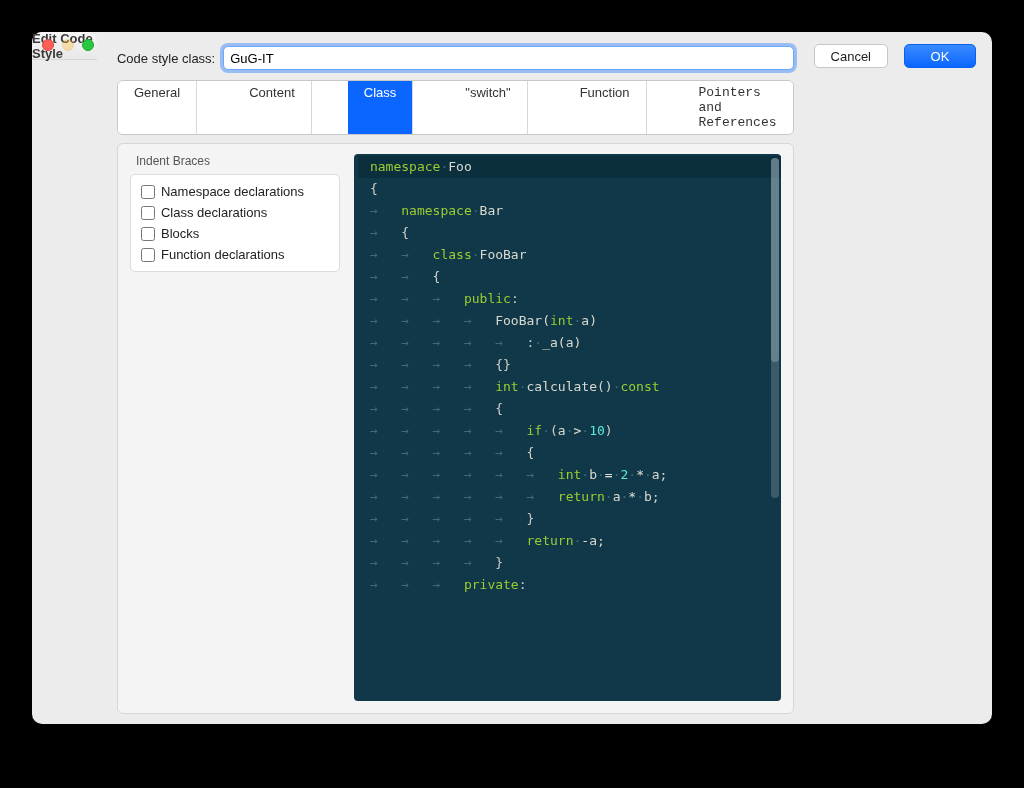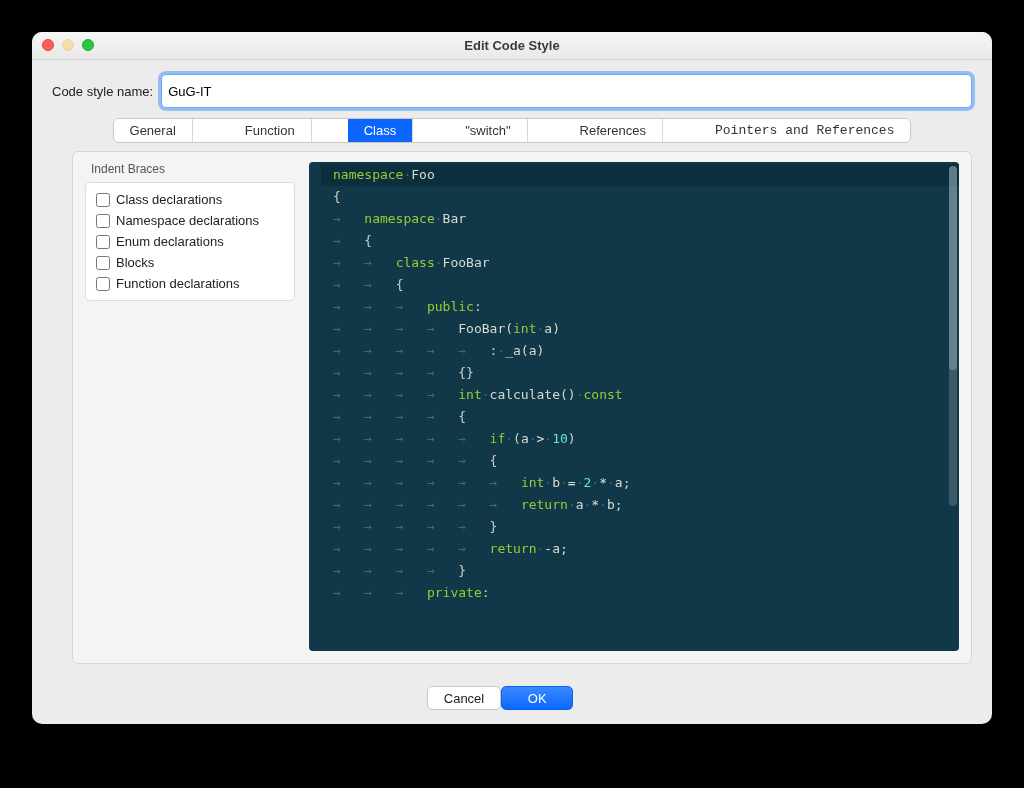--- a/index.html
+++ b/index.html
@@ -13,21 +13,20 @@
     overflow: hidden;
   }
   .window {
     position: absolute;
     left: 32px; top: 32px;
     width: 960px; height: 692px;
     background: #ececec;
     border-radius: 10px;
     box-shadow: 0 20px 50px rgba(0,0,0,0.6), 0 0 0 1px rgba(0,0,0,0.15);
     display: flex;
-    flex-direction: column;
   }
   .titlebar {
     height: 28px;
     position: relative;
     border-bottom: 1px solid #d7d7d7;
     display: flex;
     align-items: center;
     justify-content: center;
     background: linear-gradient(#f6f6f6, #e8e8e8);
     border-radius: 10px 10px 0 0;
@@ -57,21 +56,21 @@
     align-items: center;
     gap: 8px;
     margin-bottom: 10px;
   }
   .namerow label { white-space: nowrap; }
   .namerow input {
     flex: 1;
     height: 24px;
     border: 1px solid #c9c9c9;
     border-radius: 5px;
-    padding: 16px 6px;
+    padding: 6px 6px;
     font-size: 13px;
     outline: none;
     background: #fff;
     box-shadow: 0 0 0 3px rgba(0,102,255,0.35);
     border-color: #6aa9ff;
   }
   .tabs {
     display: flex;
     justify-content: center;
     margin-bottom: 8px;
@@ -99,21 +98,20 @@
   }
   .panel {
     flex: 1;
     display: flex;
     gap: 14px;
     border: 1px solid #d6d6d6;
     border-radius: 6px;
     background: #f4f4f4;
     padding: 10px 12px 12px 12px;
     min-height: 0;
-    margin-left: 20px;
   }
   .left {
     width: 210px;
     flex: none;
   }
   .group-label {
     font-size: 12px;
     color: #555;
     margin: 0 0 6px 6px;
   }
@@ -154,38 +152,38 @@
     border-radius: 4px;
   }
   .editor .scrollbar::after{
     content:"";
     position:absolute; left:0; top:0;
     width:8px; height:60%;
     background: rgba(180,200,210,0.35);
     border-radius:4px;
   }
   .editor-content {
-    padding: 2px 0 8px 12px;
+    padding: 2px 0 8px 4px;
     white-space: pre;
   }
   .code-line { padding: 0 12px; }
   .code-line.hl { background: #0c2f3d; }
   .kw   { color:#9acd32; }      
   .ident{ color:#d9d9d0; }
   .num  { color:#5eead4; }
   .op   { color:#e0e0d0; }
   .punct{ color:#d0d0c8; }
   .ws   { color:#3e6a7a; }
   .dot  { color:#3e6a7a; }
 
   .footer {
     display: flex;
     justify-content: center;
-    gap: 0;
-    padding: 12px 24px 14px 0;
+    gap: 16px;
+    padding: 12px 16px 14px 0;
   }
   .btn {
     min-width: 72px;
     height: 24px;
     border-radius: 5px;
     border: 1px solid #c7c7c7;
     background: #fff;
     font-size: 13px;
     color: #222;
     display:inline-flex; align-items:center; justify-content:center;
@@ -206,50 +204,46 @@
     <div class="traffic">
       <div class="tl red"></div>
       <div class="tl yellow"></div>
       <div class="tl green"></div>
     </div>
     <div class="title">Edit Code Style</div>
   </div>
 
   <div class="body">
     <div class="namerow">
-      <label>Code style name:</label>
+      <label>Code style class:</label>
       <input type="text" value="GuG-IT" style="">
     </div>
 
     <div class="tabs">
       <div class="segmented" id="segmented">
           <div class="seg">General</div>
-          <div class="seg">Function</div>
+          <div class="seg">Content</div>
           <div class="seg active">Class</div>
           <div class="seg">"switch"</div>
-          <div class="seg">References</div>
+          <div class="seg">Function</div>
           <div class="seg">Pointers and References</div>
         </div>
     </div>
 
     <div class="panel">
       <div class="left">
         <div class="group-label">Indent Braces</div>
         <div class="checkbox-box" id="checkbox-box">
             <label class="checkbox-row">
               <input type="checkbox" style="">
+              <span>Namespace declarations</span>
+            </label>
+            <label class="checkbox-row">
+              <input type="checkbox" style="">
               <span>Class declarations</span>
-            </label>
-            <label class="checkbox-row">
-              <input type="checkbox" style="">
-              <span>Namespace declarations</span>
-            </label>
-            <label class="checkbox-row">
-              <input type="checkbox" style="">
-              <span>Enum declarations</span>
             </label>
             <label class="checkbox-row">
               <input type="checkbox" style="">
               <span>Blocks</span>
             </label>
             <label class="checkbox-row">
               <input type="checkbox" style="">
               <span>Function declarations</span>
             </label>
           </div>

